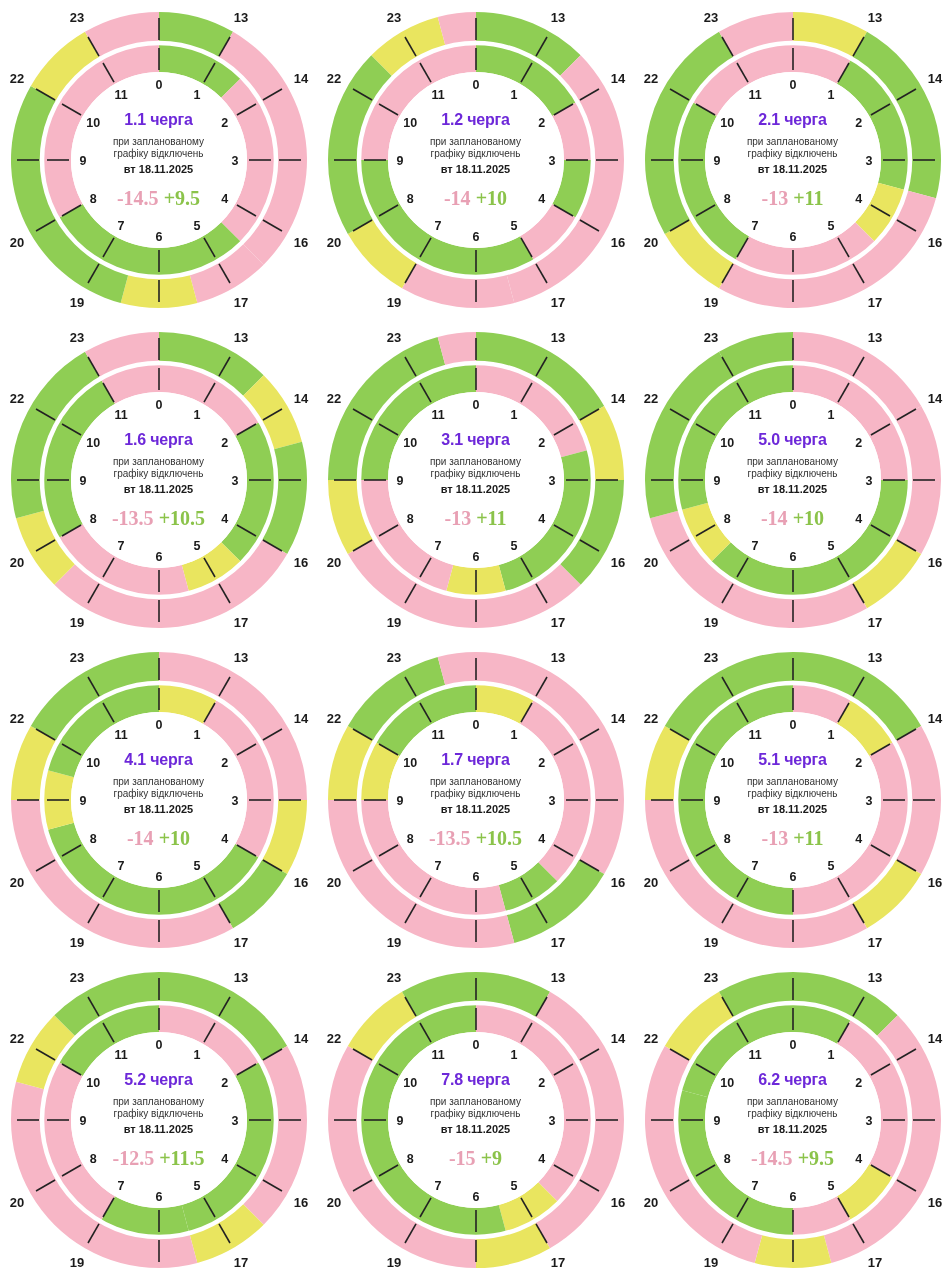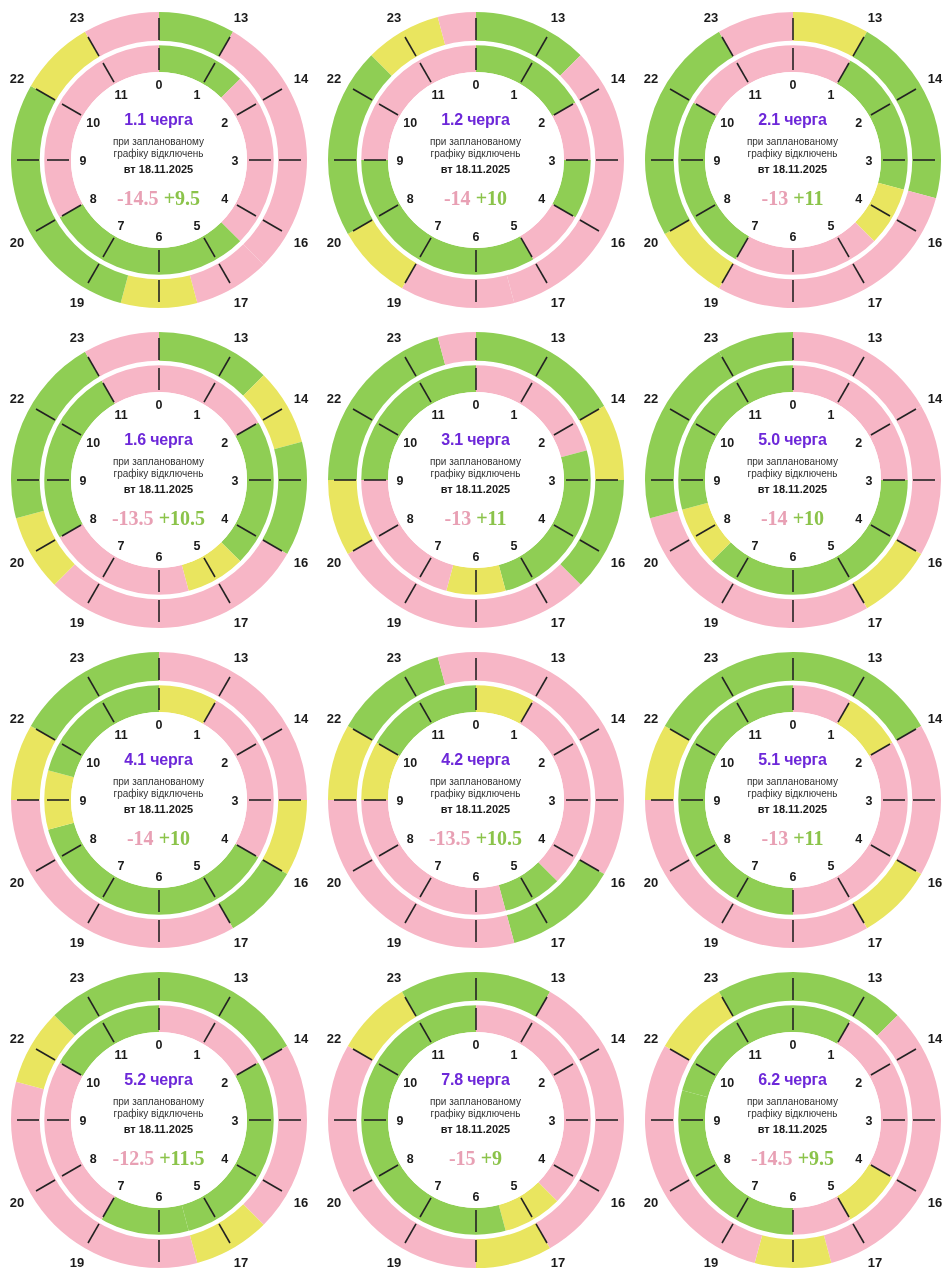--- a/index.html
+++ b/index.html
@@ -616,21 +616,21 @@
           <text class="lbl-in" x="215.82" y="192.50" text-anchor="middle">4</text>
           <text class="lbl-in" x="188.00" y="220.32" text-anchor="middle">5</text>
           <text class="lbl-in" x="150.00" y="230.50" text-anchor="middle">6</text>
           <text class="lbl-in" x="112.00" y="220.32" text-anchor="middle">7</text>
           <text class="lbl-in" x="84.18" y="192.50" text-anchor="middle">8</text>
           <text class="lbl-in" x="74.00" y="154.50" text-anchor="middle">9</text>
           <text class="lbl-in" x="84.18" y="116.50" text-anchor="middle">10</text>
           <text class="lbl-in" x="112.00" y="88.68" text-anchor="middle">11</text>
   </svg>
   <div class="center-text">
-    <div class="q-title">4.2 черга</div>
+    <div class="q-title">1.7 черга</div>
     <div class="q-sub">при запланованому<br>графіку відключень</div>
     <div class="q-date">вт 18.11.2025</div>
     <div class="q-vals"><span class="v-neg">-13.5</span> <span class="v-pos">+10.5</span></div>
   </div>
       </div>
     </div>
     <div class="cell">
       <div class="dial">
   <svg width="300" height="300" viewBox="0 0 300 300">
     <circle cx="150" cy="150" r="148" fill="#ffffff"></circle>

